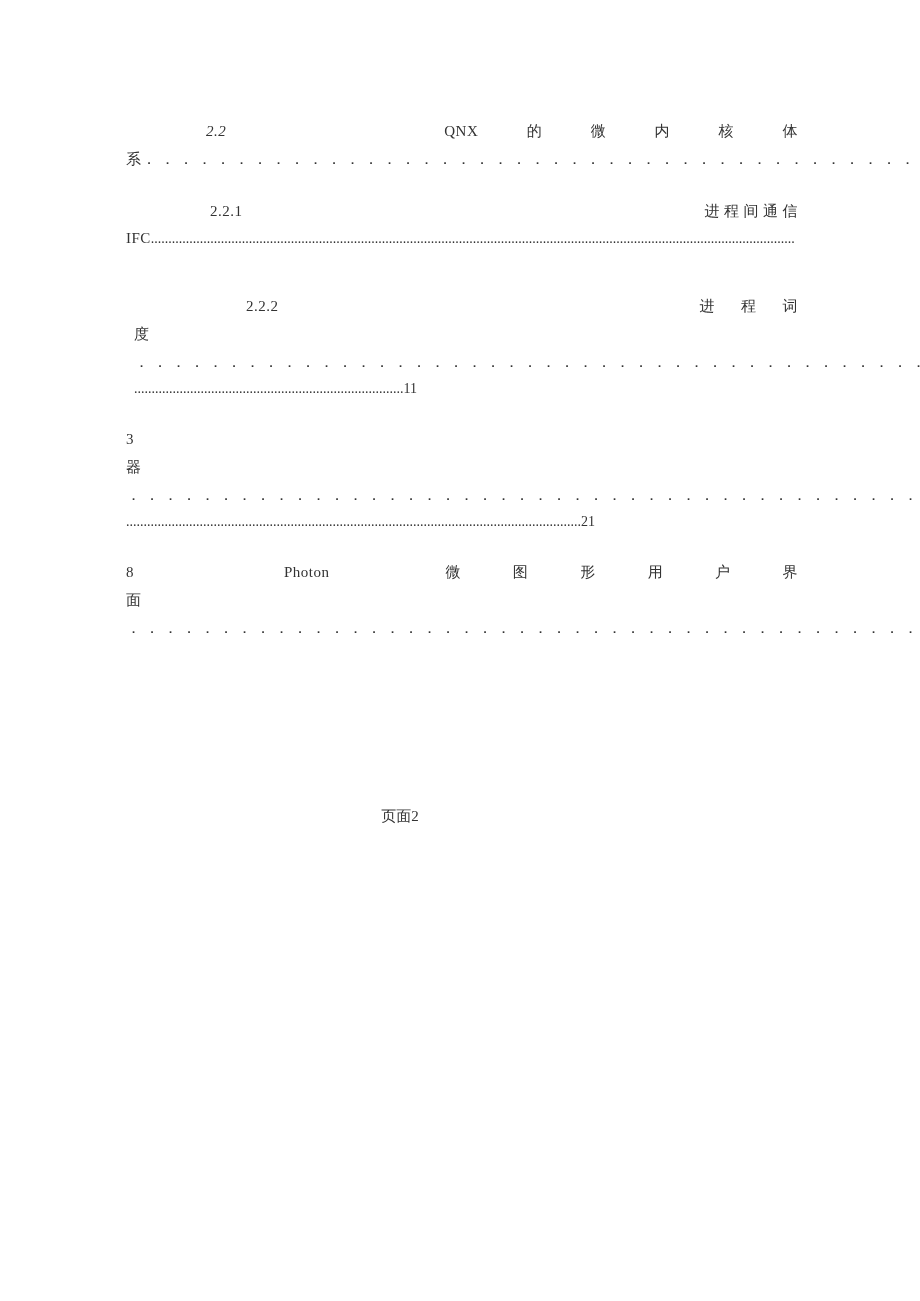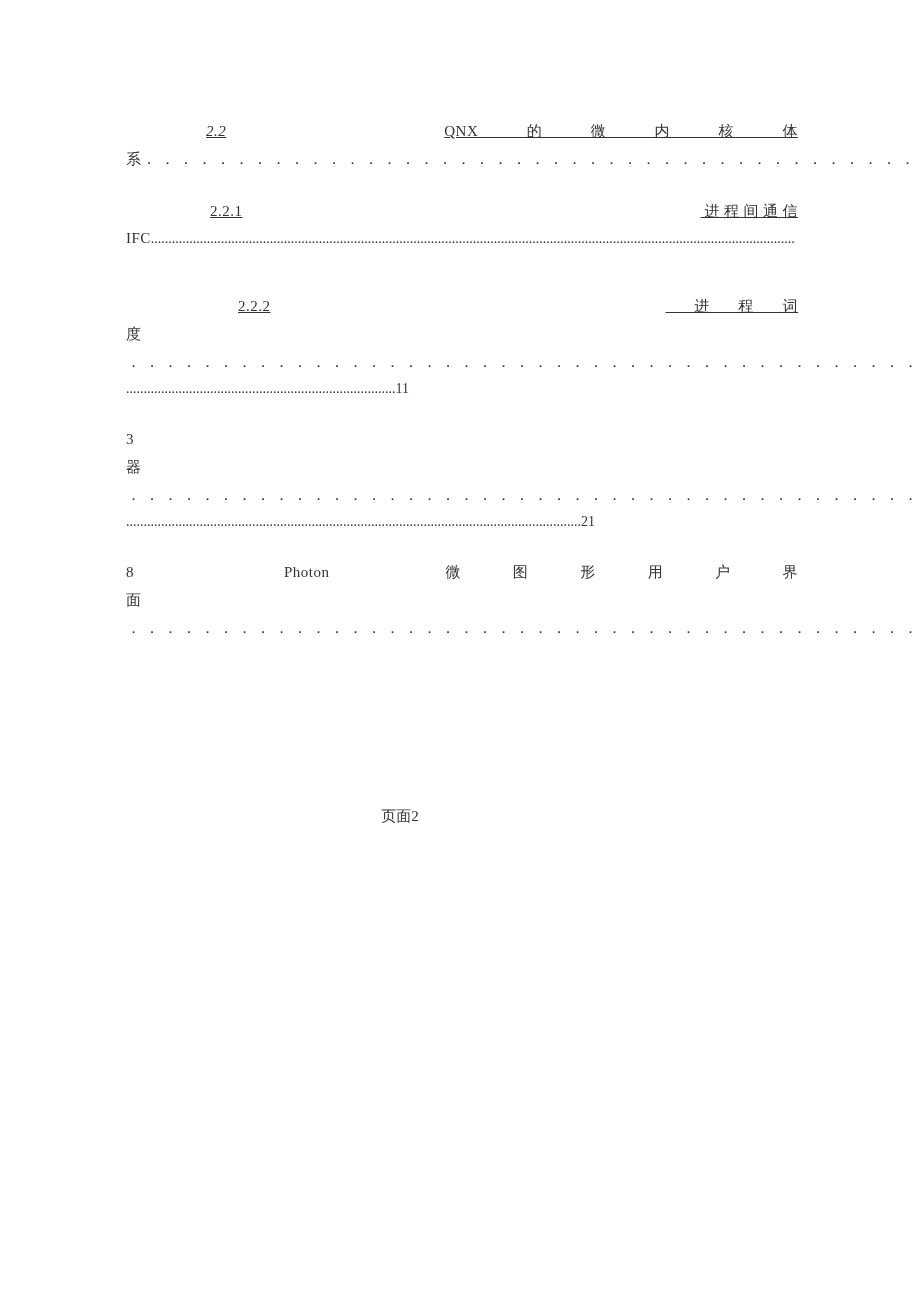--- a/index.html
+++ b/index.html
@@ -20,21 +20,20 @@
       font-size: 15px;
       line-height: 1.85;
       text-align: justify;
       text-align-last: justify;
       letter-spacing: 0.5px;
     }
     .toc-entry .label-row {
       display: block;
       text-align: justify;
       text-align-last: justify;
-      text-decoration: underline;
     }
     .toc-entry .num {
       display: inline;
     }
     .toc-entry .title {
       display: inline;
     }
     .italic { font-style: italic; font-family: "SimSun", "宋体", serif; }
 
     
@@ -42,21 +41,21 @@
     .e1 .gap1 { display: inline-block; width: 218px; }
     .e1 .dots { letter-spacing: 3.5px; }
 
     
     .e2 { margin-top: 22px; }
     .e2 .num { margin-left: 84px; }
     .e2 .gap1 { display: inline-block; width: 458px; }
     .e2 .dots { letter-spacing: 0px; font-size: 14px; }
 
     
-    .e3 { margin-top: 40px; }
+    .e3 { margin-top: 40px; margin-left: 8px; }
     .e3 .num { margin-left: 112px; }
     .e3 .gap1 { display: inline-block; width: 395px; }
     .e3 .dots1 { letter-spacing: 3.5px; display: block; }
     .e3 .dots2 { letter-spacing: 0px; font-size: 14px; display: block; }
 
     
     .e4 { margin-top: 18px; }
     .e4 .dots1 { letter-spacing: 3.5px; display: block; }
     .e4 .dots2 { letter-spacing: 0px; font-size: 14px; display: block; }
 

